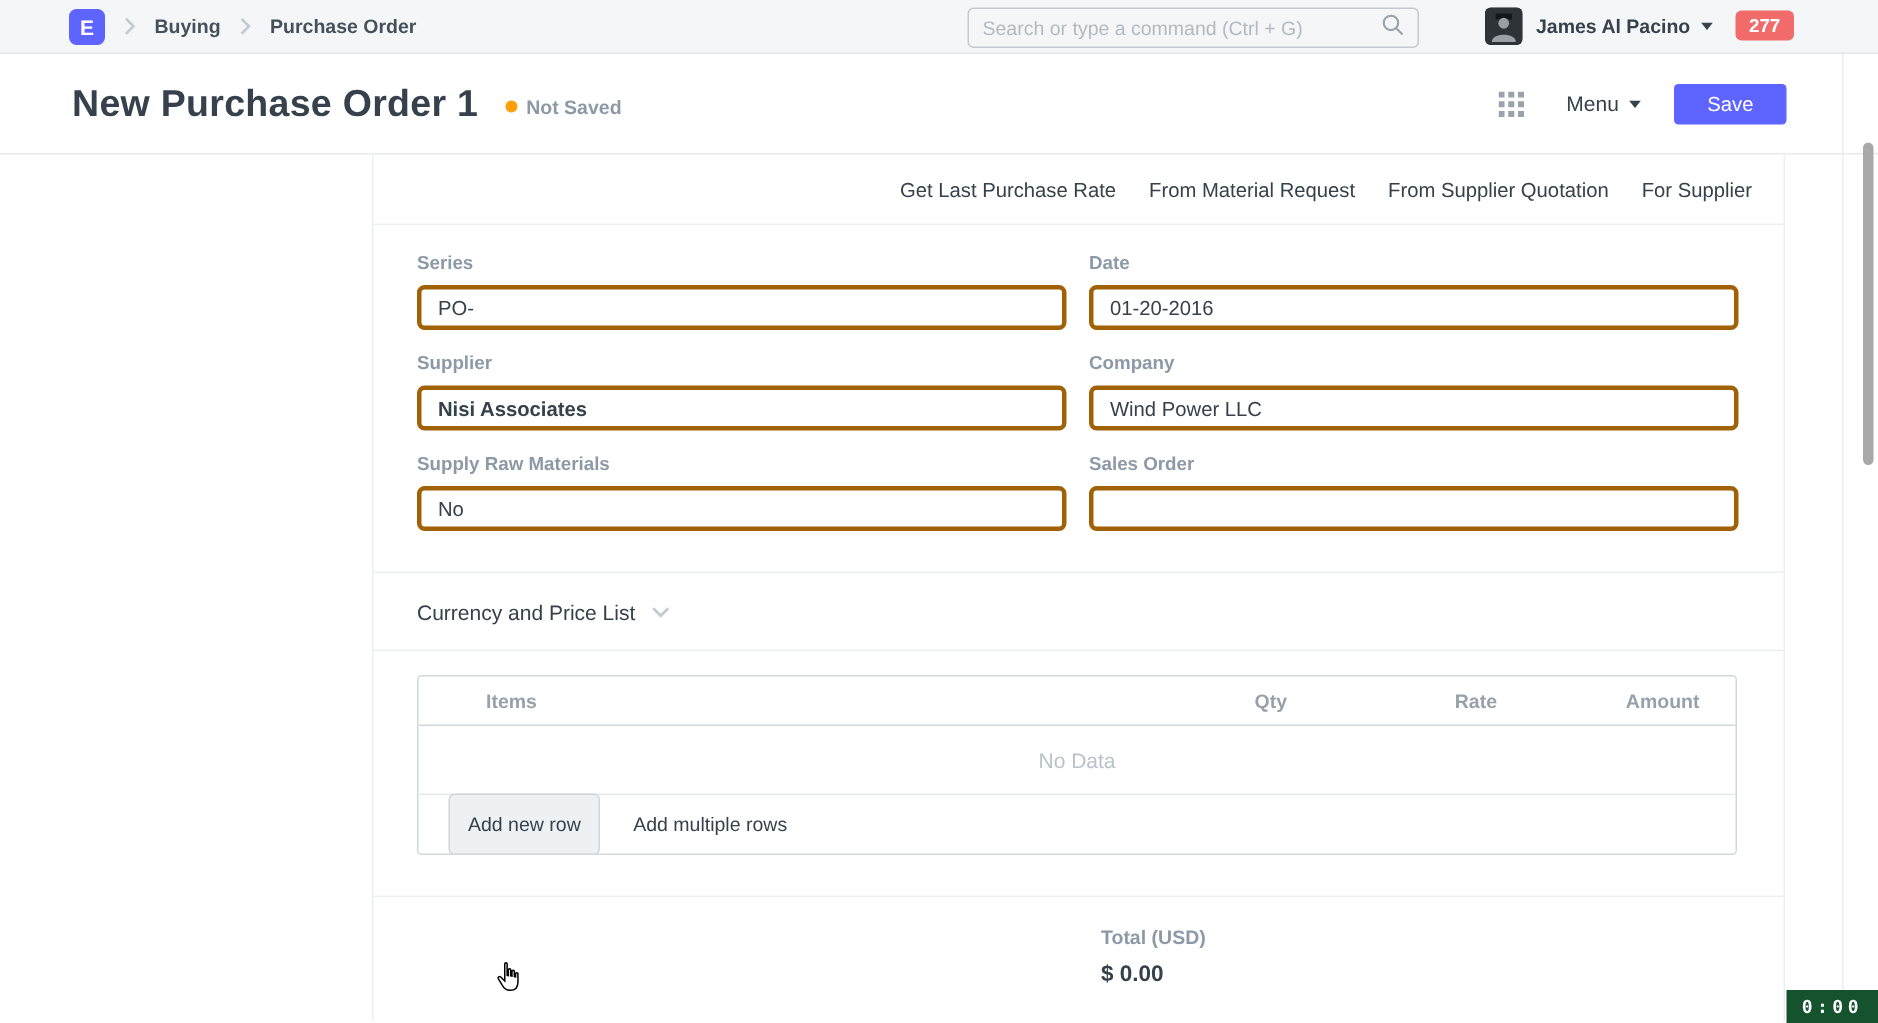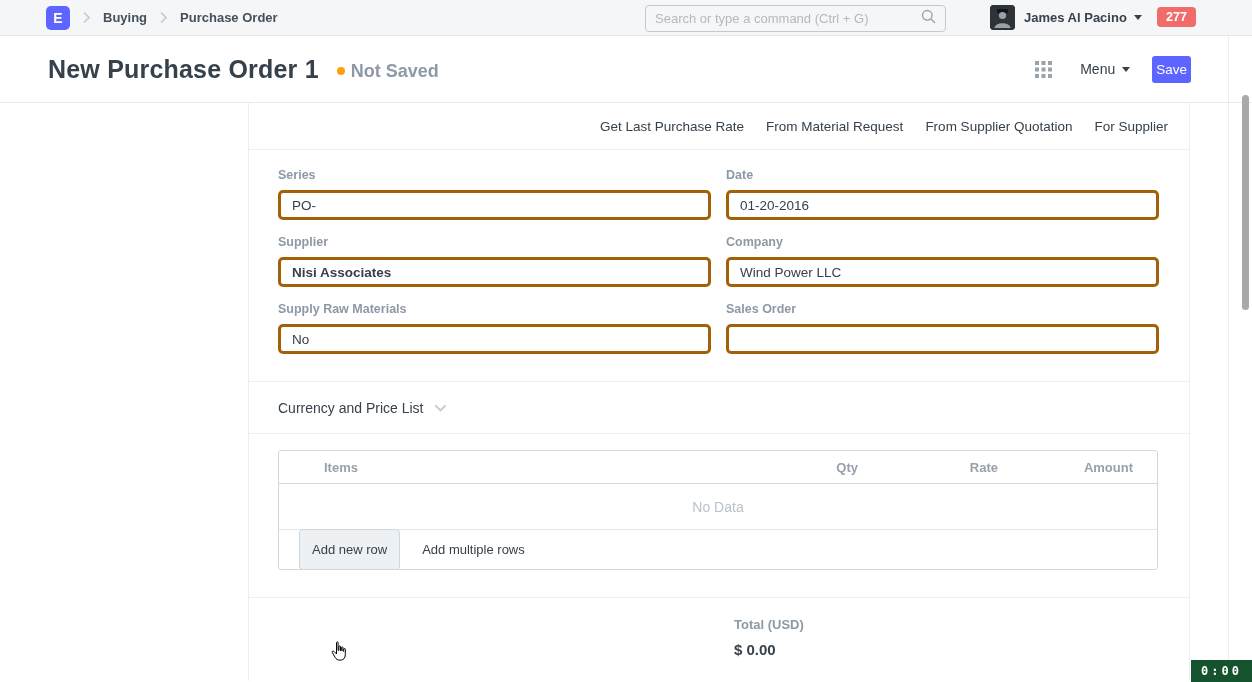--- a/index.html
+++ b/index.html
@@ -43,31 +43,31 @@
   }
 
   
   .page-head {
     height:67px; background:#fff; border-bottom:1px solid #e8eaec;
     display:flex; align-items:center; padding:0 61px 0 48px; position:relative;
   }
   .page-title { font-size:25px; font-weight:700; color:#36414c; letter-spacing:.2px; }
   .status-wrap { display:flex; align-items:center; margin-left:18px; margin-top:4px; }
   .status-dot { width:8px; height:8px; border-radius:50%; background:#ffa00a; }
-  .status-text { font-size:18px; font-weight:700; color:#8d99a6; margin-left:6px; }
+  .status-text { font-size:13px; font-weight:700; color:#8d99a6; margin-left:6px; }
   .head-right { margin-left:auto; display:flex; align-items:center; }
   .grid-icon-btn { display:flex; padding:4px; cursor:pointer; }
   .menu-btn {
     display:flex; align-items:center; font-size:14px; color:#36414c;
     margin:0 22px 0 24px; cursor:pointer;
   }
   .save-btn {
     background:#5e64ff; color:#fff; border:none; border-radius:3px;
     font-family:"Liberation Sans",sans-serif; font-size:13.5px;
-    padding:6px 4px; cursor:pointer;
+    padding:6px 22px; cursor:pointer;
   }
 
   
   .content { position:relative; height:578px; }
   .form-container {
     margin-left:248px; width:942px; height:100%;
     border-left:1px solid #eceff1; border-right:1px solid #eceff1;
   }
   .actions-row {
     height:47px; border-bottom:1px solid #eceff1;

